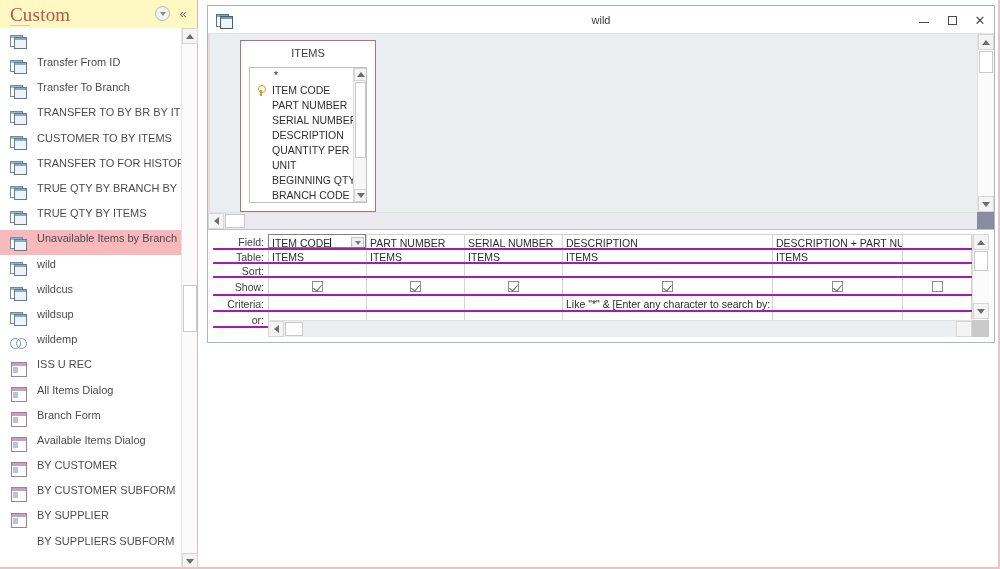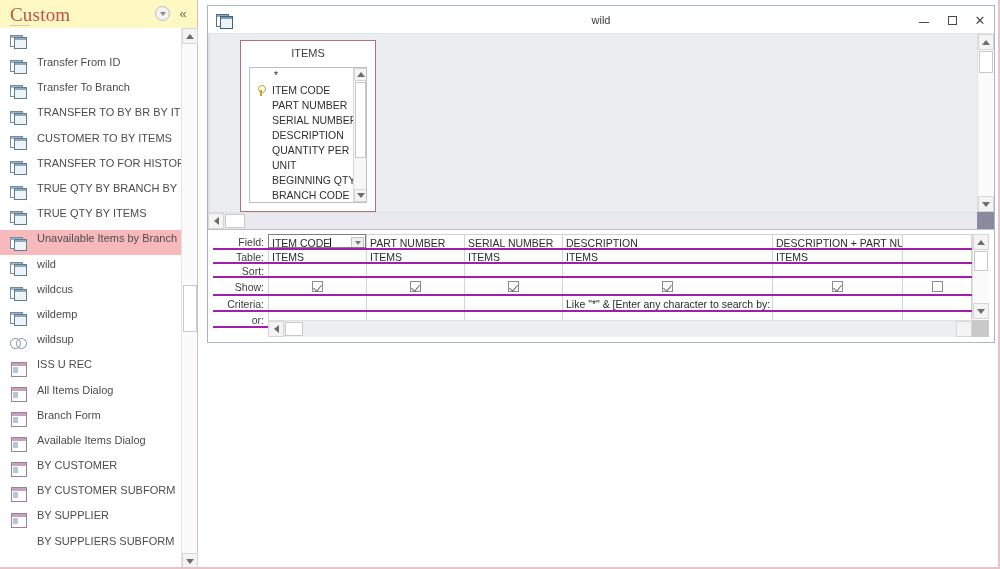--- a/index.html
+++ b/index.html
@@ -424,25 +424,25 @@
         <div class="nav-item selected">
           <span class="nav-icon ico-query"></span>
           <span class="nav-label">wild</span>
         </div>
         <div class="nav-item">
           <span class="nav-icon ico-query"></span>
           <span class="nav-label">wildcus</span>
         </div>
         <div class="nav-item">
           <span class="nav-icon ico-query"></span>
+          <span class="nav-label">wildsup</span>
+        </div>
+        <div class="nav-item">
+          <span class="nav-icon ico-query"></span>
           <span class="nav-label">wildemp</span>
-        </div>
-        <div class="nav-item">
-          <span class="nav-icon ico-query"></span>
-          <span class="nav-label">wildsup</span>
         </div>
         <div class="nav-item">
           <span class="nav-icon ico-macro"></span>
           <span class="nav-label">ISS U REC</span>
         </div>
         <div class="nav-item">
           <span class="nav-icon ico-form"></span>
           <span class="nav-label">All Items Dialog</span>
         </div>
         <div class="nav-item">

